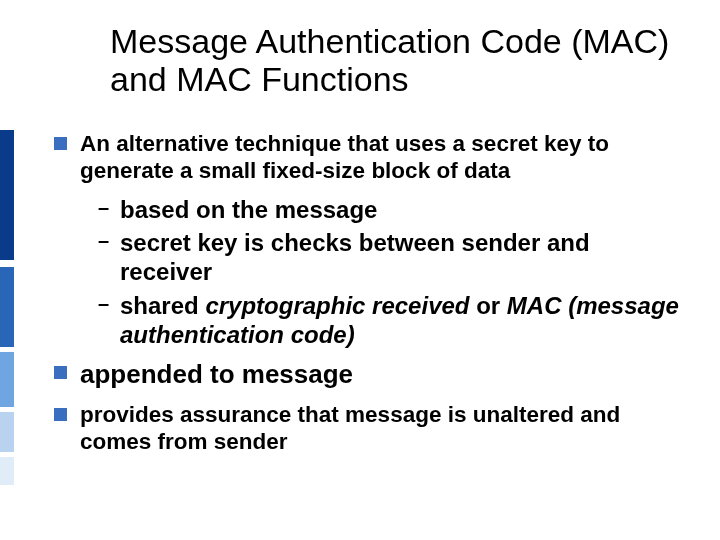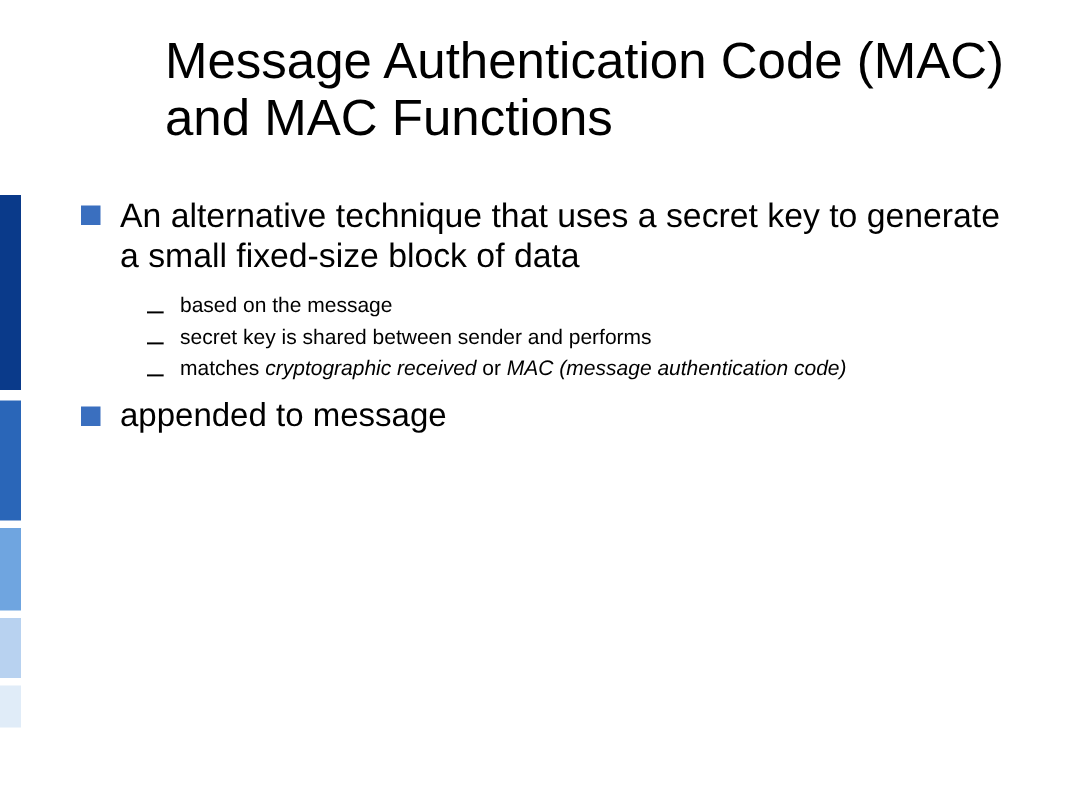--- a/index.html
+++ b/index.html
@@ -56,43 +56,44 @@
     margin: 0;
     padding: 0;
     list-style: none;
   }
   ul.top > li {
     position: relative;
     padding-left: 30px;
     margin-bottom: 10px;
     font-size: 23px;
     line-height: 1.22;
+    font-weight: bold;
   }
   ul.top > li::before {
     content: "";
     position: absolute;
     left: 4px;
     top: 7px;
     width: 13px;
     height: 13px;
     background: #3a6fbf;
   }
-  ul.top > li.big { font-size: 22px; }
+  ul.top > li.big { font-size: 26px; }
   ul.top > li.med { font-size: 22.5px; }
 
   ul.sub {
     margin: 10px 0 4px 0;
     padding: 0 0 0 18px;
     list-style: none;
   }
   ul.sub > li {
     position: relative;
     padding-left: 22px;
     margin-bottom: 4px;
-    font-size: 14px;
+    font-size: 24px;
     line-height: 1.22;
   }
   ul.sub > li::before {
     content: "–";
     position: absolute;
     left: 0;
     top: 0;
     font-size: 20px;
   }
 
@@ -112,28 +113,31 @@
   </div>
 
   <div class="title">Message Authentication Code (MAC) and MAC Functions</div>
 
   <ul class="top">
 
     <li class="med">
       <span>An alternative technique that uses a secret key to generate a small fixed-size block of data</span>
       <ul class="sub">
         <li>based on the message</li>
-        <li>secret key is shared between sender and performs</li>
+        <li>secret key is checks between sender and receiver</li>
         <li>
-          <span>matches </span><span class="sub-italic">cryptographic received</span><span> or </span><span class="sub-italic">MAC (message authentication code)</span>
+          <span>shared </span><span class="sub-italic">cryptographic received</span><span> or </span><span class="sub-italic">MAC (message authentication code)</span>
         </li>
       </ul>
     </li>
 
     <li class="big">
       <span>appended to message</span>
     </li>
 
 
+    <li class="med">
+      <span>provides assurance that message is unaltered and comes from sender</span>
+    </li>
 
   </ul>
 
 </div>
 
 </body></html>

